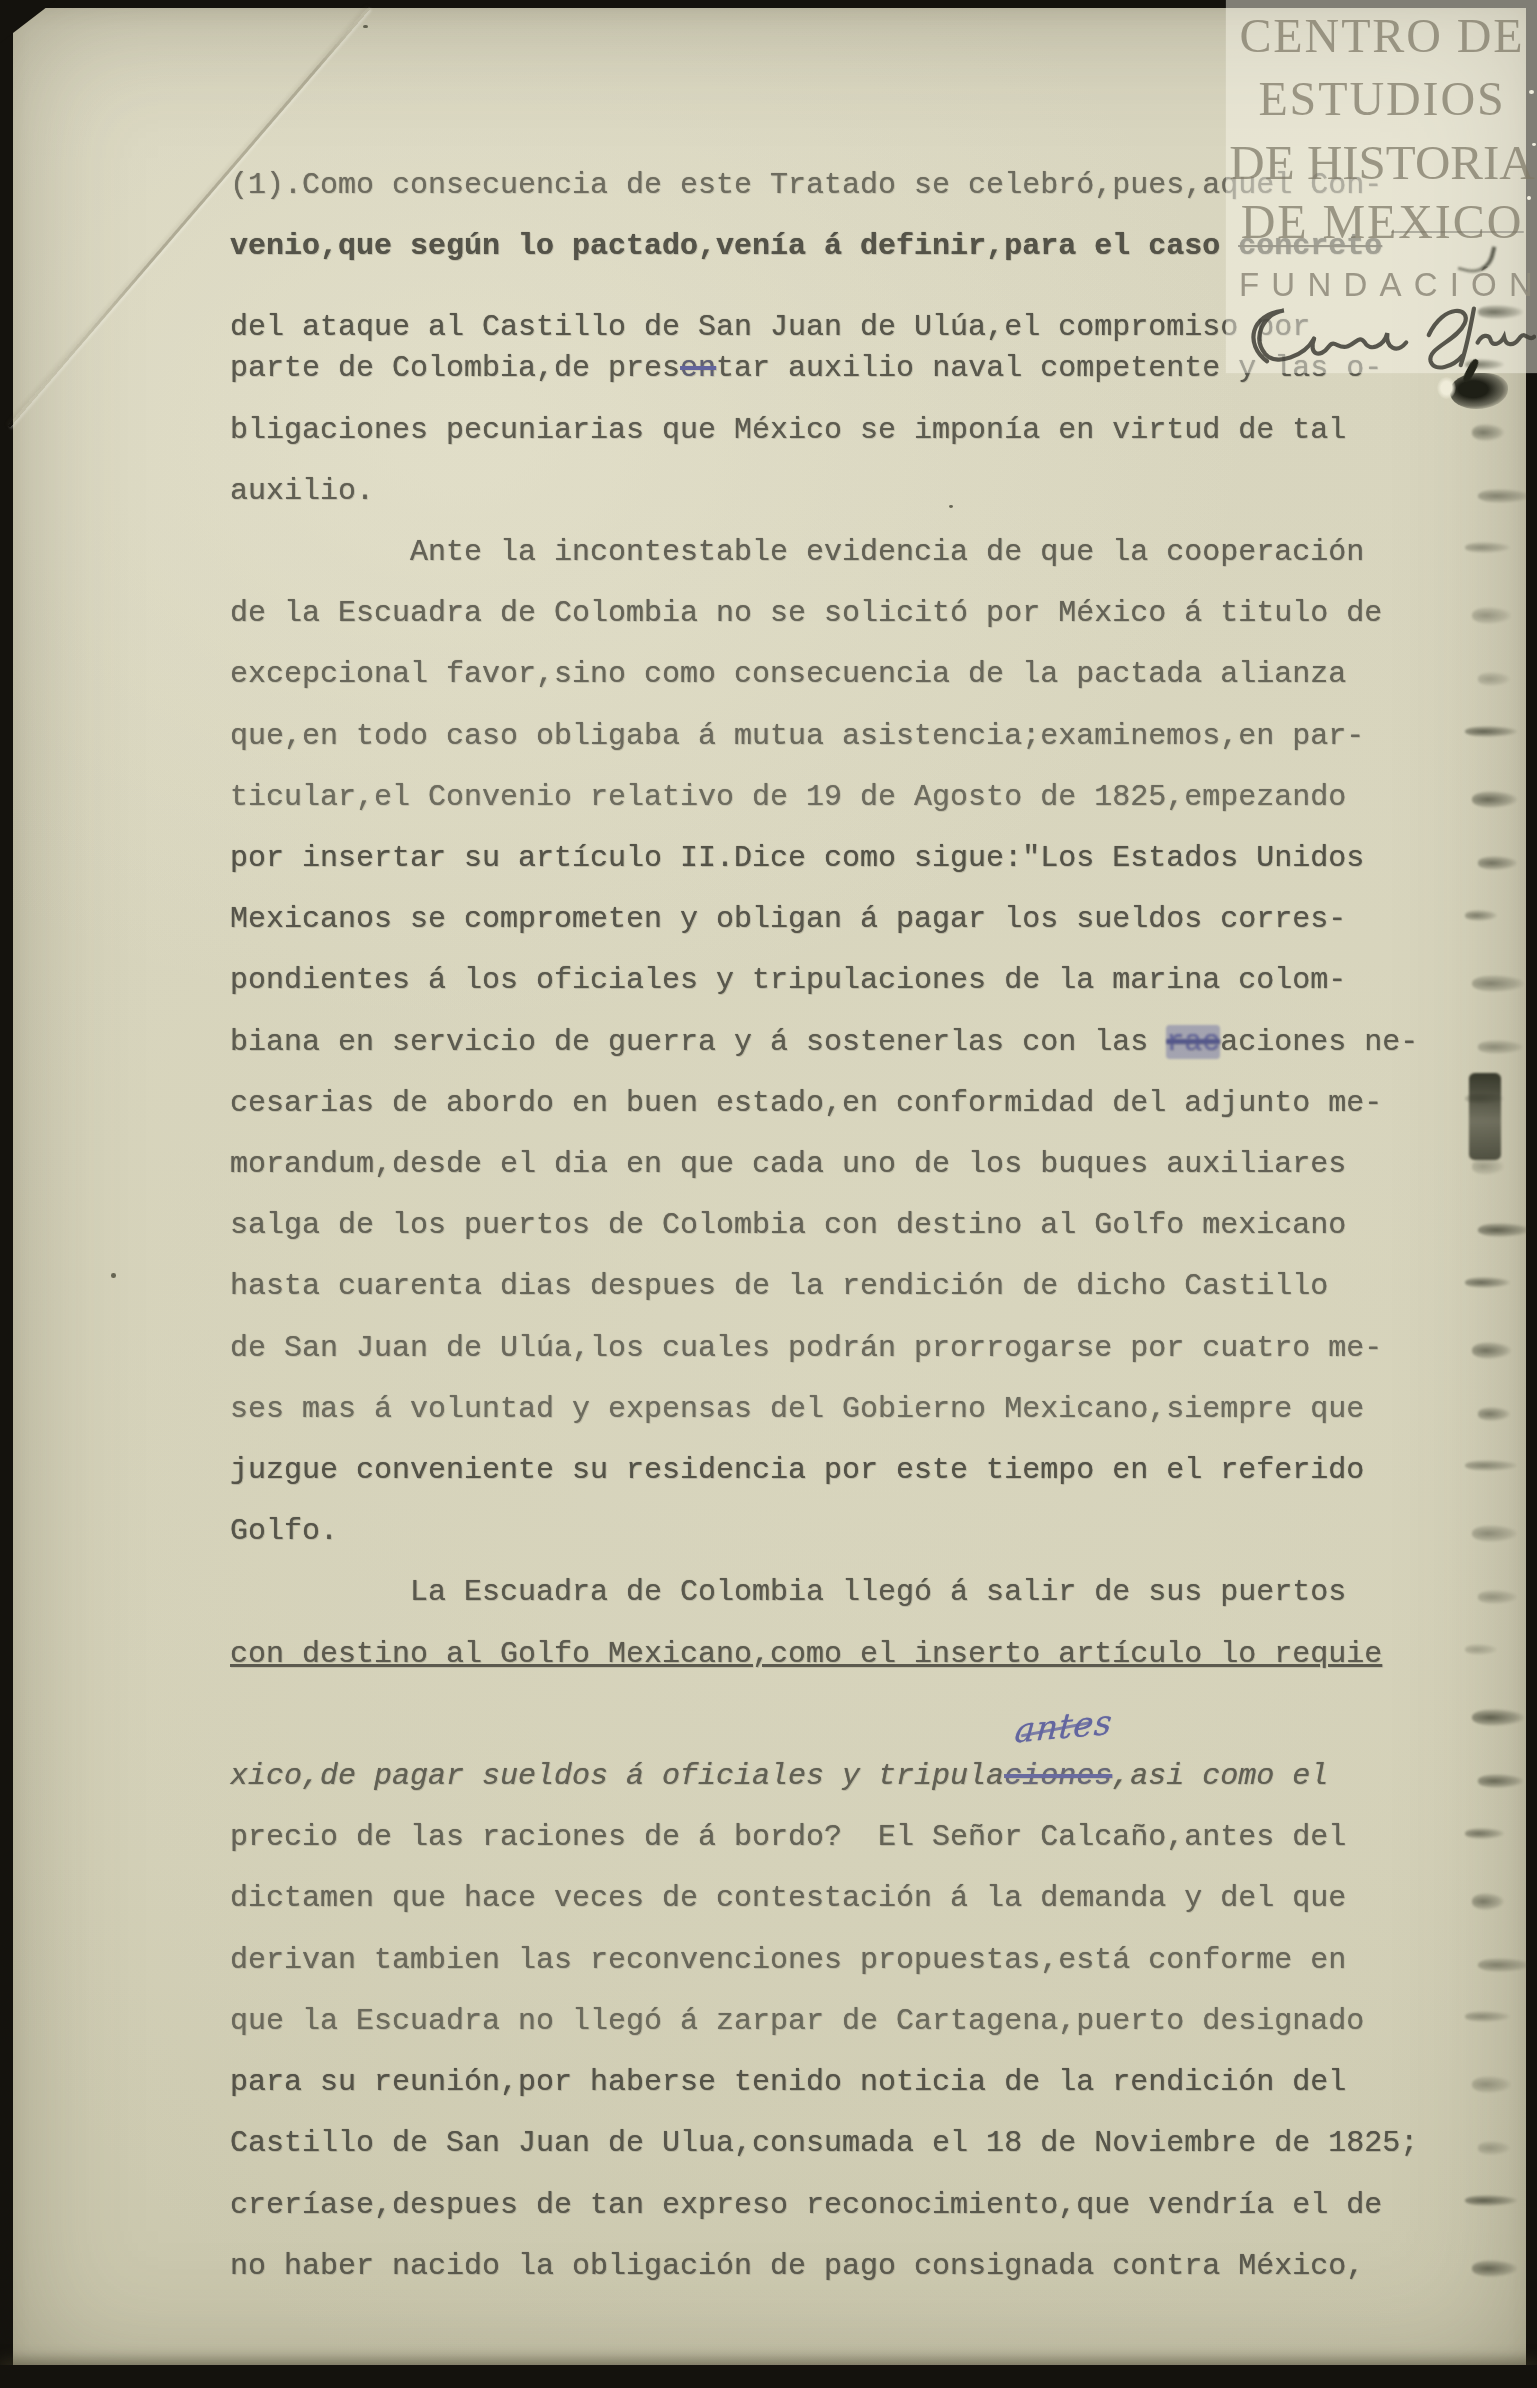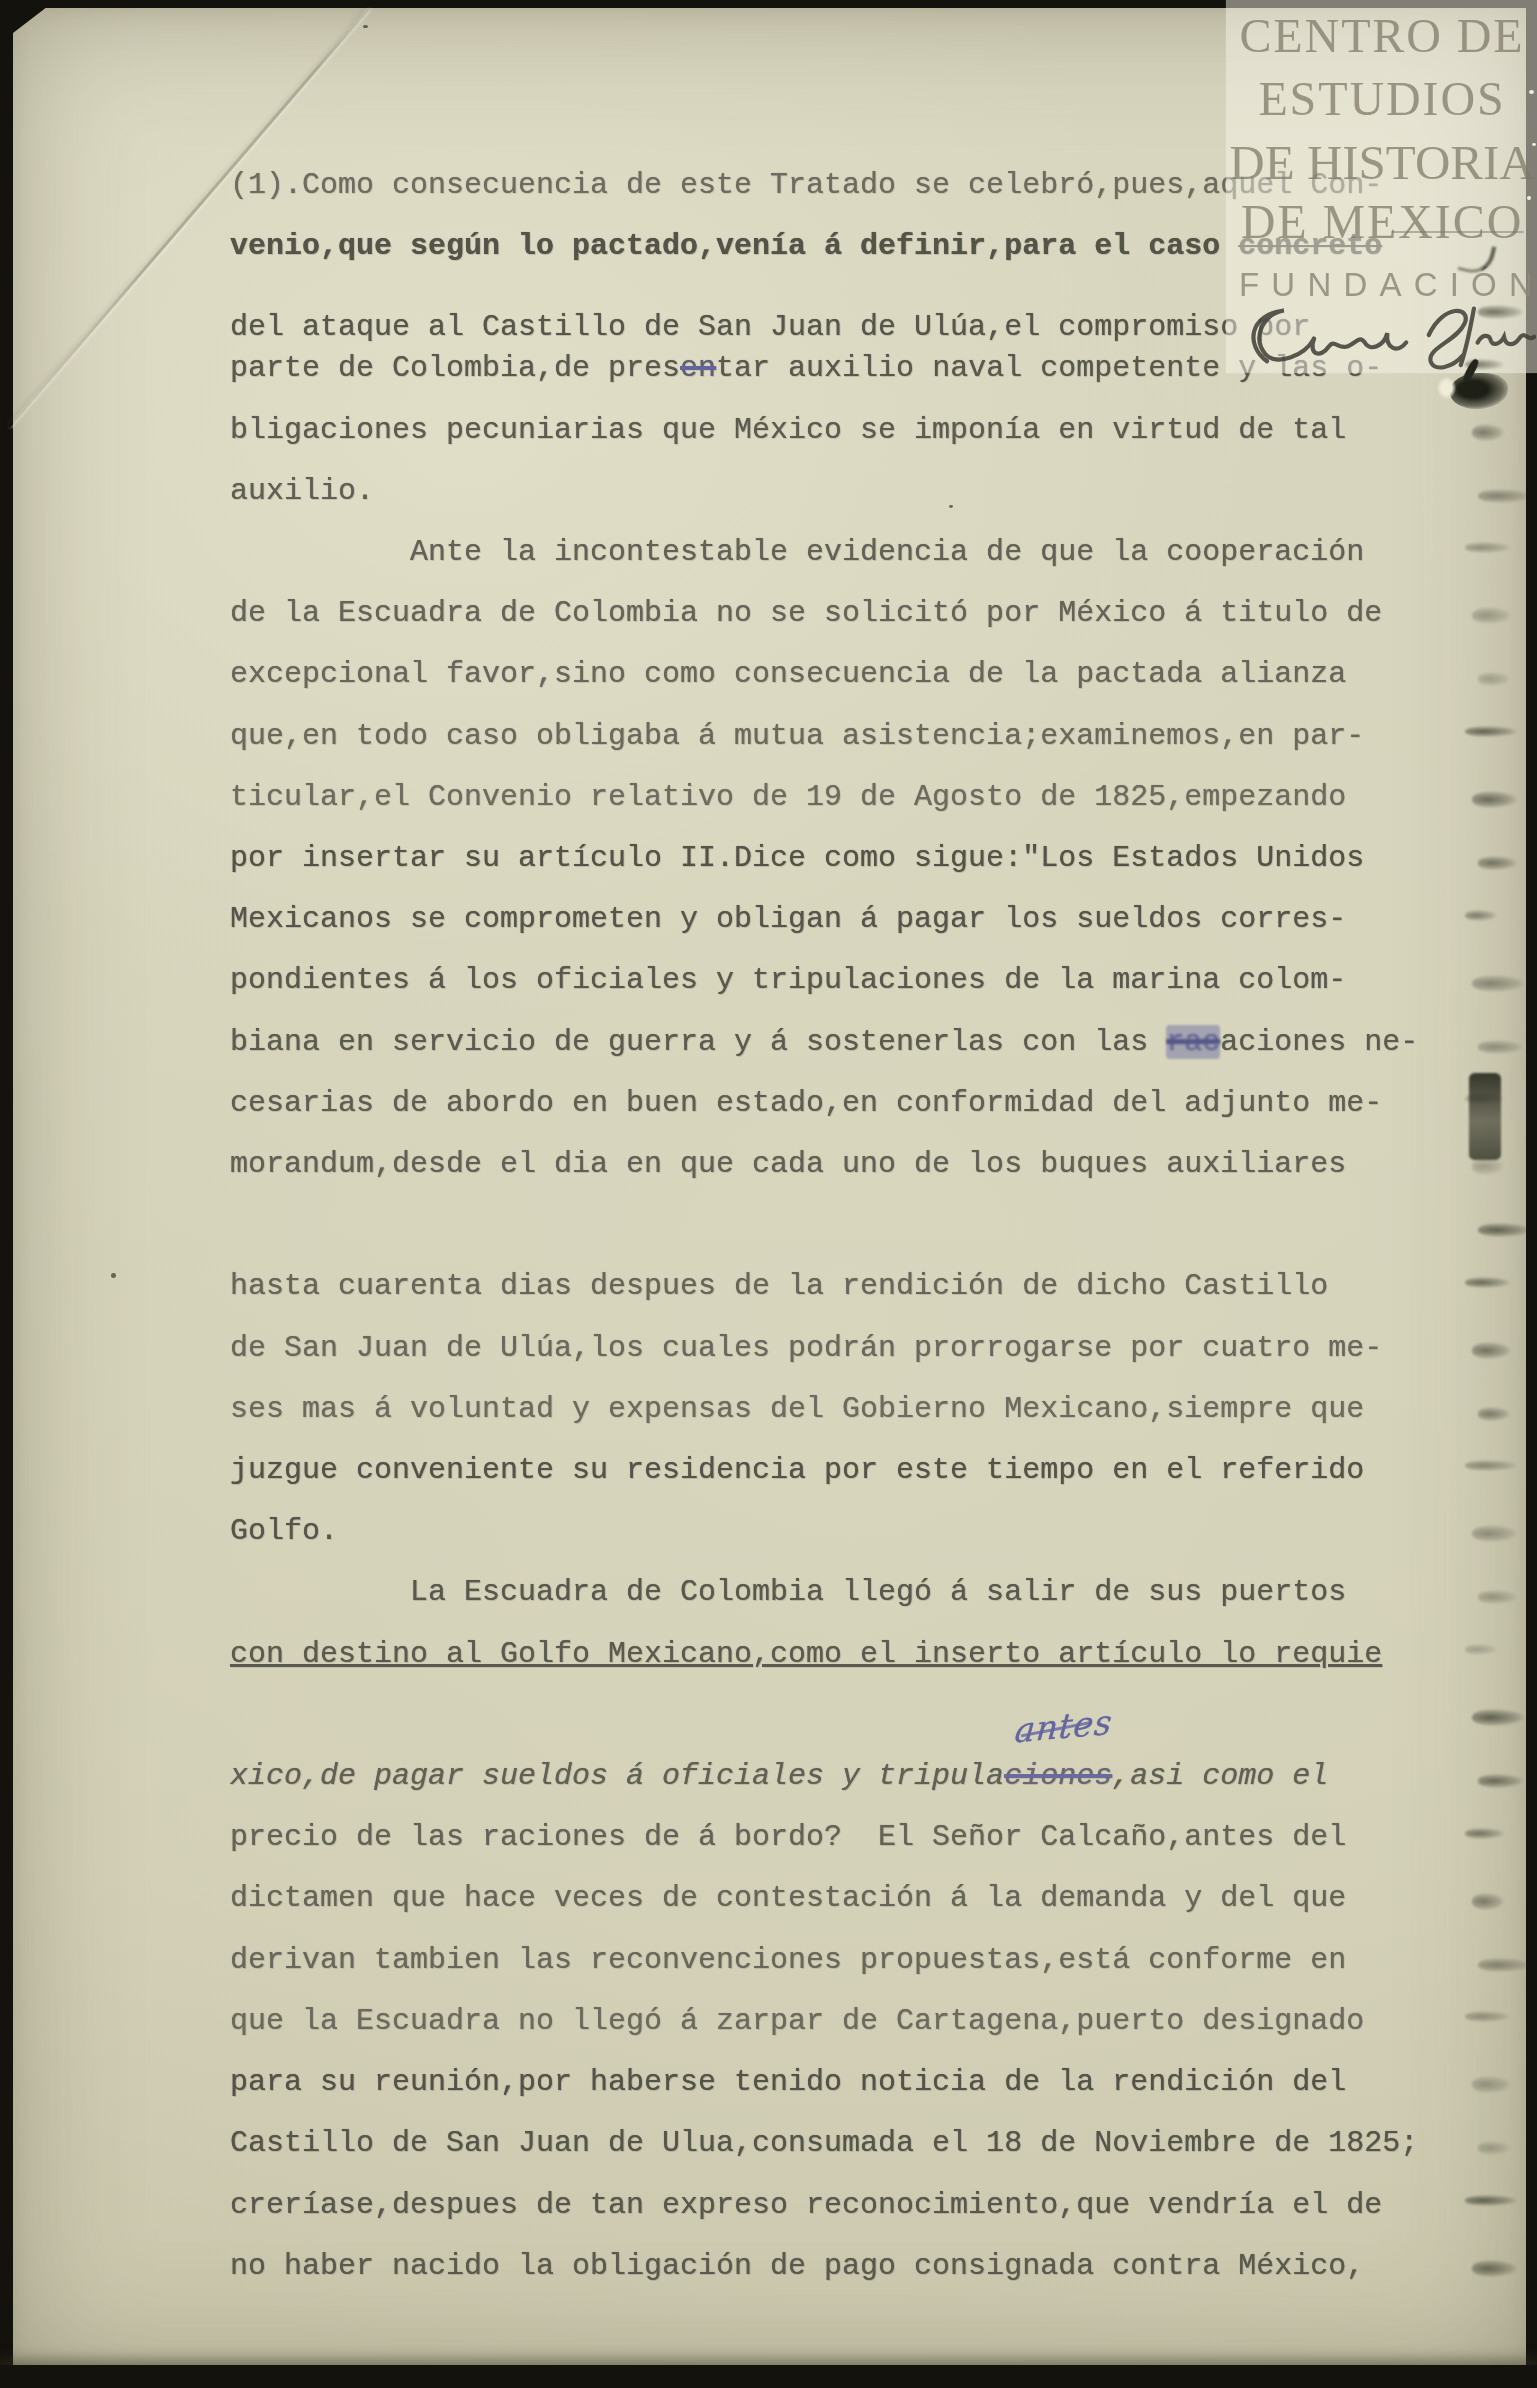--- a/index.html
+++ b/index.html
@@ -154,20 +154,21 @@
       <div class="line" style="top: 594px; opacity: 0.84;"><span>de la Escuadra de Colombia no se solicitó por México á titulo de</span></div>
       <div class="line" style="top: 655px; opacity: 0.82;"><span>excepcional favor,sino como consecuencia de la pactada alianza</span></div>
       <div class="line" style="top: 717px; opacity: 0.8;"><span>que,en todo caso obligaba á mutua asistencia;examinemos,en par-</span></div>
       <div class="line" style="top: 778px; opacity: 0.78;"><span>ticular,el Convenio relativo de 19 de Agosto de 1825,empezando</span></div>
       <div class="line" style="top: 839px; opacity: 0.96;"><span>por insertar su artículo II.Dice como sigue:"Los Estados Unidos</span></div>
       <div class="line" style="top: 900px; opacity: 0.94;"><span>Mexicanos se comprometen y obligan á pagar los sueldos corres-</span></div>
       <div class="line" style="top: 961px; opacity: 0.92;"><span>pondientes á los oficiales y tripulaciones de la marina colom-</span></div>
       <div class="line" style="top: 1023px; opacity: 0.9;"><span>biana en servicio de guerra y á sostenerlas con las </span><span class="seg-blot-blue">rac</span><span>aciones ne-</span></div>
       <div class="line" style="top: 1084px; opacity: 0.88;"><span>cesarias de abordo en buen estado,en conformidad del adjunto me-</span></div>
       <div class="line" style="top: 1145px; opacity: 0.86;"><span>morandum,desde el dia en que cada uno de los buques auxiliares</span></div>
+      <div class="line" style="top: 1206px; opacity: 0.84;"><span>salga de los puertos de Colombia con destino al Golfo mexicano</span></div>
       <div class="line" style="top: 1267px; opacity: 0.82;"><span>hasta cuarenta dias despues de la rendición de dicho Castillo</span></div>
       <div class="line" style="top: 1329px; opacity: 0.8;"><span>de San Juan de Ulúa,los cuales podrán prorrogarse por cuatro me-</span></div>
       <div class="line" style="top: 1390px; opacity: 0.78;"><span>ses mas á voluntad y expensas del Gobierno Mexicano,siempre que</span></div>
       <div class="line" style="top: 1451px; opacity: 0.96;"><span>juzgue conveniente su residencia por este tiempo en el referido</span></div>
       <div class="line" style="top: 1512px; opacity: 0.94;"><span>Golfo.</span></div>
       <div class="line" style="top: 1573px; opacity: 0.92;"><span>          La Escuadra de Colombia llegó á salir de sus puertos</span></div>
       <div class="line" style="top: 1635px; opacity: 0.9; text-decoration: underline;"><span>con destino al Golfo Mexicano,como el inserto artículo lo requie</span></div>
       <div class="line" style="top: 1757px; opacity: 0.86; font-style: italic;"><span>xico,de pagar sueldos á oficiales y tripula</span><span class="seg-strike-blue">ciones</span><span>,asi como el</span></div>
       <div class="line" style="top: 1818px; opacity: 0.84;"><span>precio de las raciones de á bordo?  El Señor Calcaño,antes del</span></div>
       <div class="line" style="top: 1879px; opacity: 0.82;"><span>dictamen que hace veces de contestación á la demanda y del que</span></div>

